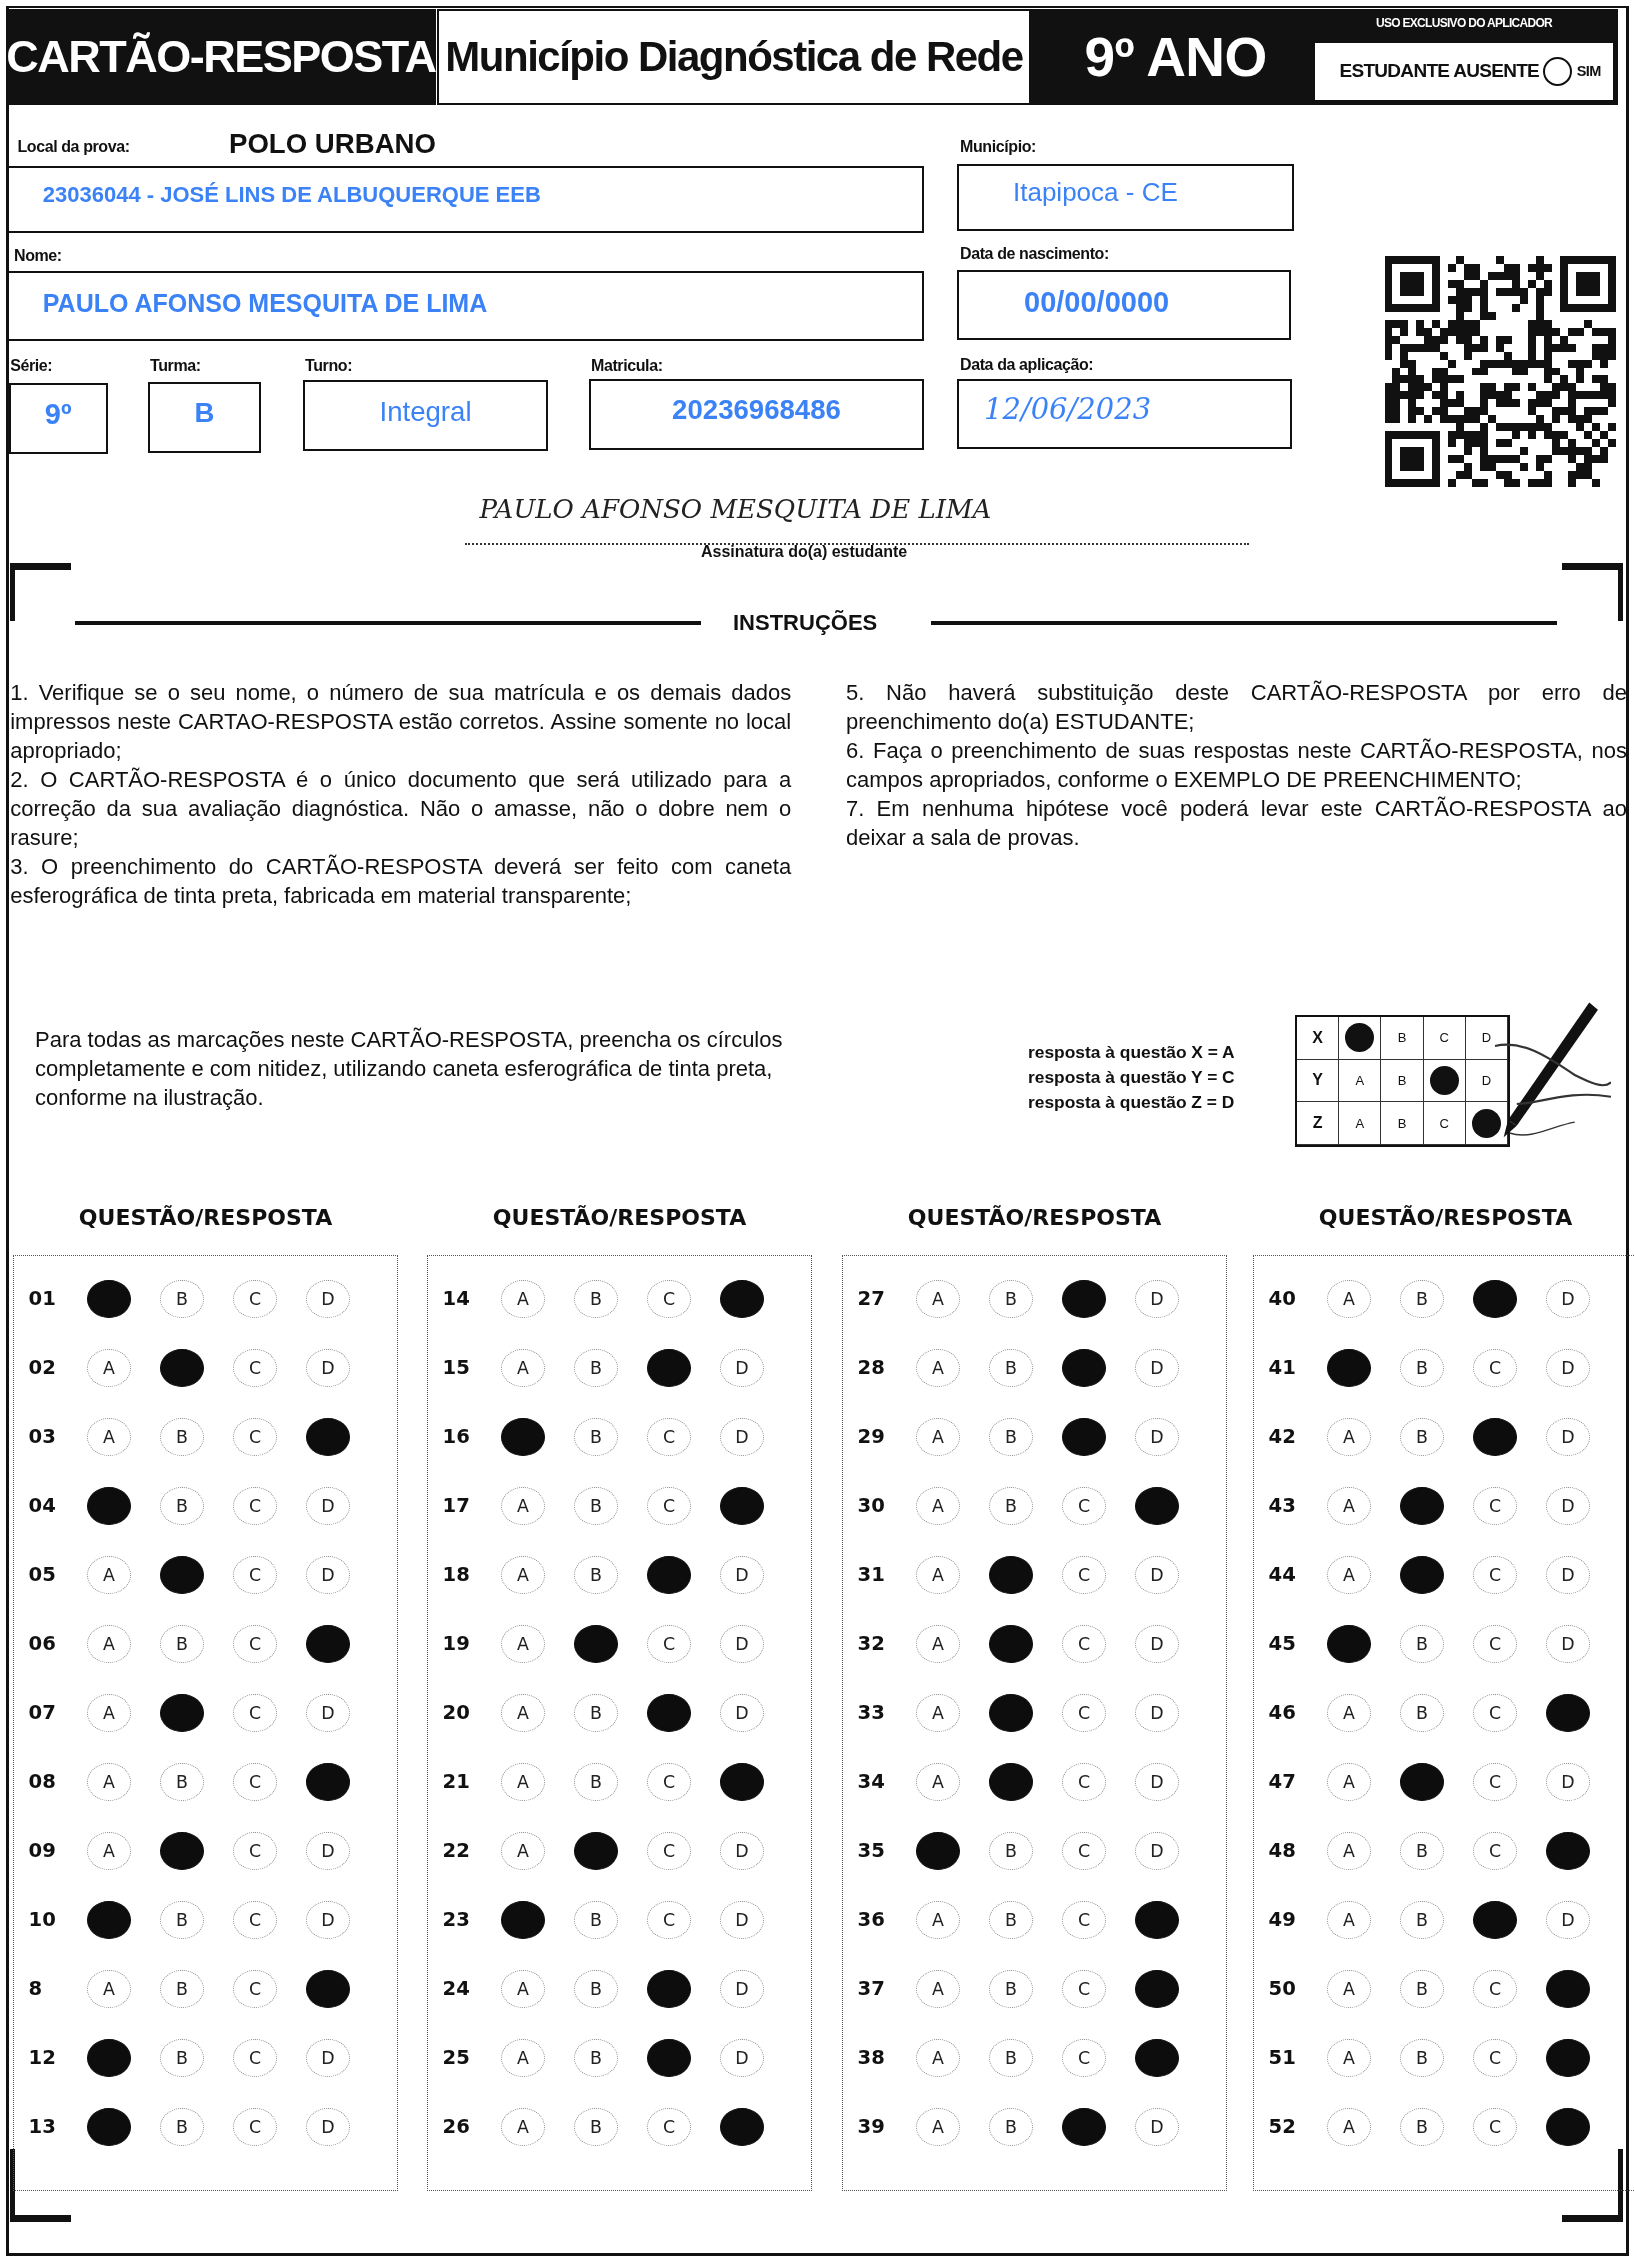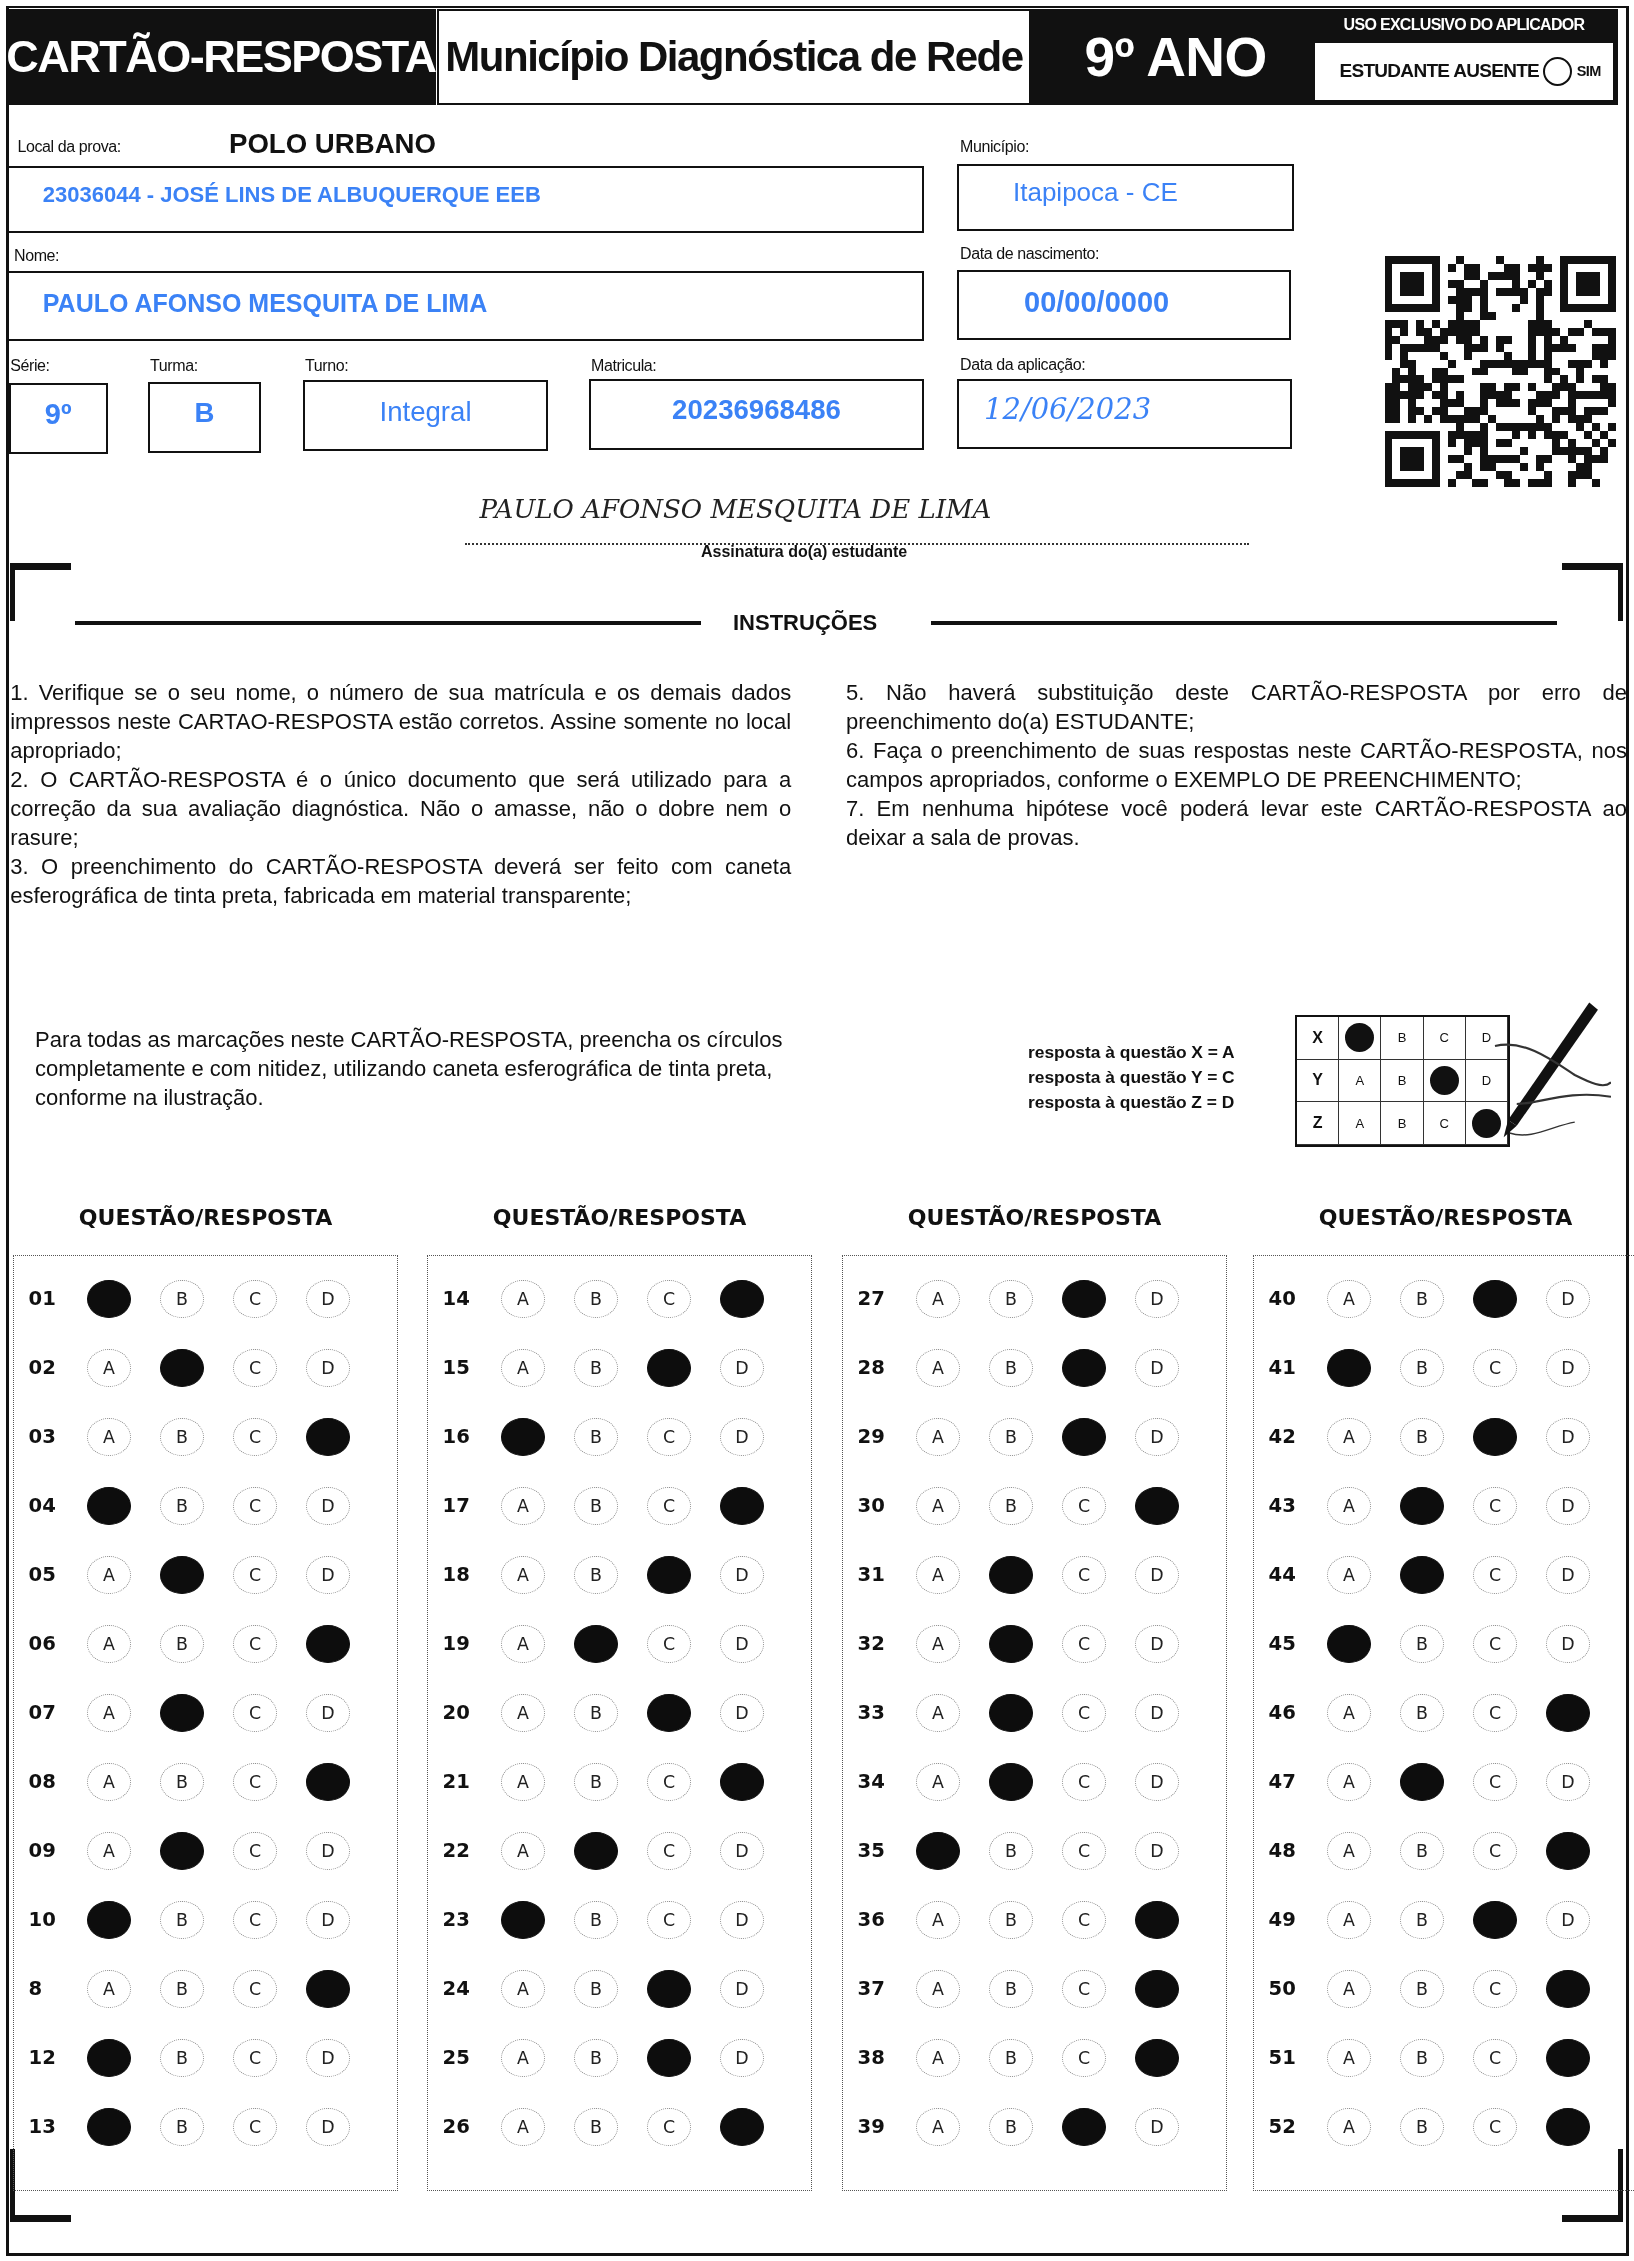--- a/index.html
+++ b/index.html
@@ -7,27 +7,27 @@
   body { font-family: "Liberation Sans", sans-serif; color: #111; position: relative; }
 
   .sheet { position: absolute; left: 5.8px; top: 5.8px; width: 1623px; height: 2250px; border: 3.6px solid #111; border-top-width: 2.9px; }
 
   
   .hdr-black { position: absolute; background: #111; color: #fff; display: flex; align-items: center; justify-content: center; }
   .hdr-title { left: 5.8px; top: 8.7px; width: 430px; height: 96px; font-family: "Liberation Sans Narrow", "Liberation Sans", sans-serif; font-weight: bold; font-size: 45px; letter-spacing: -1.5px; transform-origin: left center; }
   .hdr-sub { position: absolute; left: 437px; top: 8.7px; width: 594px; height: 96px; border: 2.9px solid #111; display: flex; align-items: center; justify-content: center; font-weight: bold; font-size: 42px; letter-spacing: -1.5px; background: #fff; }
   .hdr-year { left: 1029px; top: 8.7px; width: 293px; height: 96px; font-weight: bold; font-size: 55px; letter-spacing: -0.7px; }
   .aplic { position: absolute; left: 1310px; top: 8.7px; width: 308px; height: 96px; background: #111; border: 2.2px solid #111; }
-  .aplic-title { color: #fff; font-size: 16px; font-weight: bold; text-align: center; padding-top: 5.8px; letter-spacing: -0.7px; }
+  .aplic-title { color: #fff; font-size: 12px; font-weight: bold; text-align: center; padding-top: 5.8px; letter-spacing: -0.7px; }
   .aplic-box { position: absolute; left: 2.9px; top: 32px; right: 2.9px; bottom: 2.9px; background: #fff; display: flex; align-items: center; justify-content: center; gap: 4.4px; font-weight: bold; font-size: 19px; letter-spacing: -0.7px; padding-left: 12px; }
   .aplic-circle { width: 29px; height: 29px; border: 2.2px solid #111; border-radius: 50%; display: inline-block; }
   .aplic-sim { font-size: 14.5px; }
 
   
-  .lbl { position: absolute; font-size: 16px; font-weight: normal; letter-spacing: -0.4px; }
+  .lbl { position: absolute; font-size: 16px; font-weight: bold; letter-spacing: -0.4px; }
   .box { position: absolute; border: 2.9px solid #111; display: flex; align-items: center; font-weight: bold; color: #3b82f6; }
   .local-val { position: absolute; left: 229px; top: 128px; font-size: 27.6px; font-weight: bold; }
 
   
   .qr { position: absolute; left: 1384px; top: 256px; width: 232px; height: 231px; }
 
   
   .sig { position: absolute; left: 465px; top: 494px; width: 784px; height: 51px; font-family: "DejaVu Serif", serif; font-style: italic; font-size: 26px; color: #222; border-bottom: 2.2px dotted #333; }
   .sig-label { position: absolute; left: 701px; top: 543px; font-size: 16px; font-weight: bold; }
 

